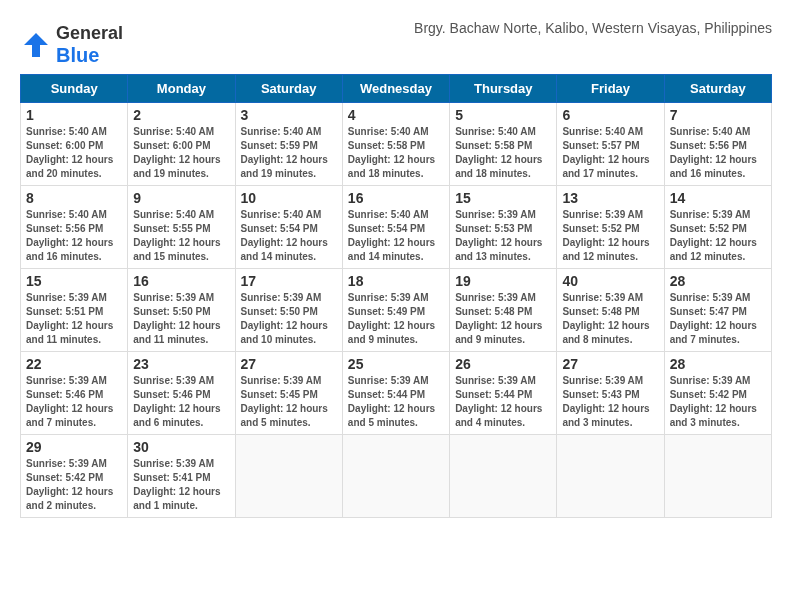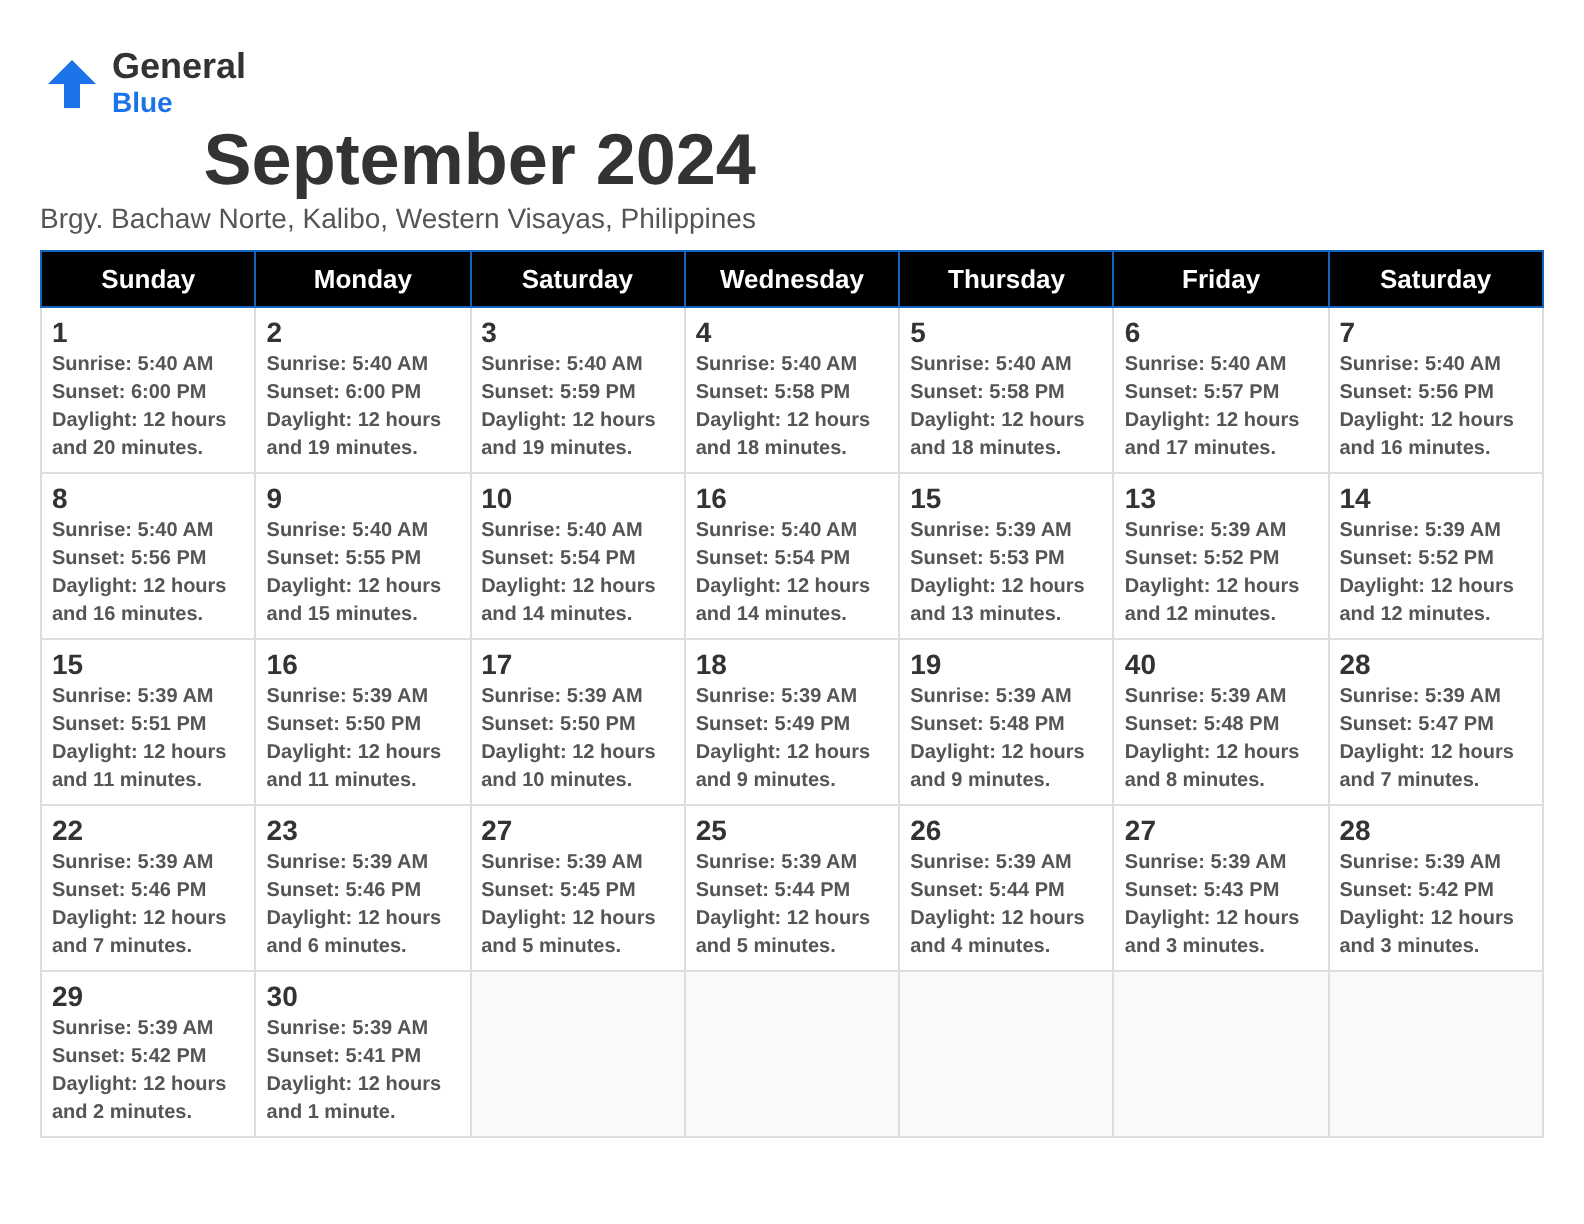--- a/index.html
+++ b/index.html
@@ -8,39 +8,38 @@
       background: #fff;
       width: 792px;
       min-height: 612px;
       padding: 20px;
     }
     .header-area {
       display: flex;
       align-items: flex-start;
       justify-content: space-between;
       margin-bottom: 4px;
-      flex-direction: column;
     }
     .logo {
       display: flex;
       align-items: center;
       margin-top: 4px;
     }
     .logo-text {
       display: flex;
       flex-direction: column;
       line-height: 1.1;
     }
     .logo-general {
       font-size: 18px;
       font-weight: bold;
       color: #333;
     }
     .logo-blue {
-      font-size: 14px;
+      font-size: 20px;
       font-weight: bold;
       color: #1a73e8;
     }
     .logo-icon {
       width: 32px;
       height: 32px;
       margin-right: 4px;
     }
     .title-area {
       text-align: right;
@@ -53,21 +52,21 @@
     .subtitle {
       font-size: 14px;
       color: #555;
     }
     .calendar {
       width: 100%;
       border-collapse: collapse;
       margin-top: 8px;
     }
     .calendar th {
-      background: #000000;
+      background: #0369a1;
       color: #fff;
       text-align: center;
       padding: 6px 4px;
       font-size: 13px;
       font-weight: bold;
       border: 1px solid #1565c0;
     }
     .calendar td {
       border: 1px solid #ddd;
       vertical-align: top;
@@ -102,21 +101,20 @@
   <div class="logo">
     <svg class="logo-icon" viewBox="0 0 40 40">
       <polygon points="20,5 35,20 25,20 25,35 15,35 15,20 5,20" fill="#1a73e8"></polygon>
     </svg>
     <div class="logo-text">
       <span class="logo-general">General</span>
       <span class="logo-blue">Blue</span>
     </div>
   </div>
   <div class="title-area">
-    <div class="month-title">September 2024</div>
     <div class="subtitle">Brgy. Bachaw Norte, Kalibo, Western Visayas, Philippines</div>
   </div>
 </div>
 
 <table class="calendar">
   <thead>
     <tr>
     <th>Sunday</th>
         <th>Monday</th>
         <th>Saturday</th>

